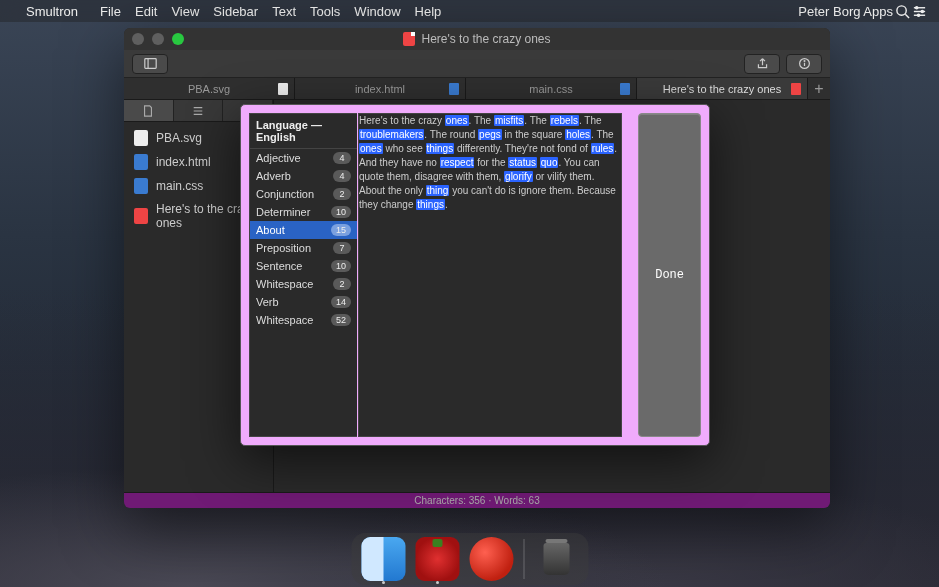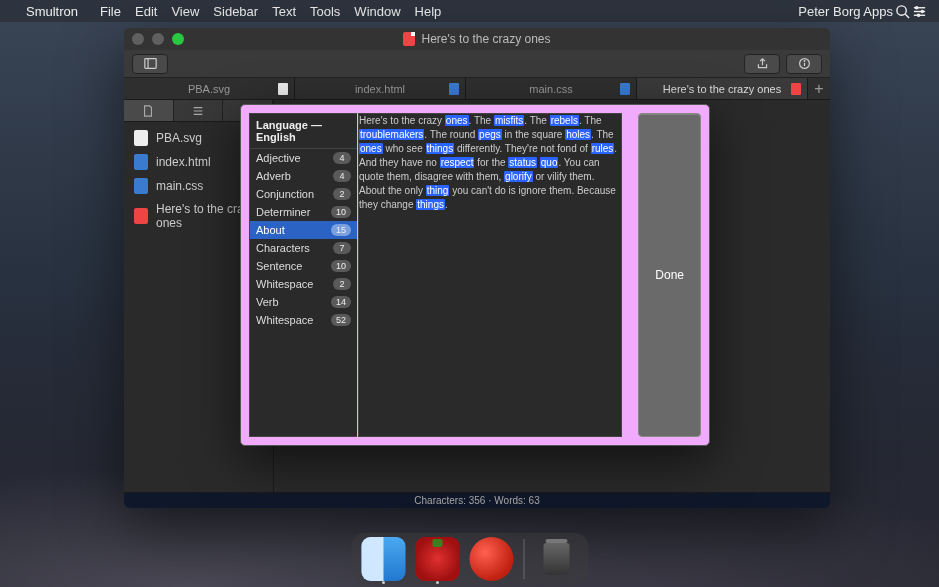--- a/index.html
+++ b/index.html
@@ -44,35 +44,35 @@
 .sbtool .sbt { flex:1; display:flex; align-items:center; justify-content:center; border-right:1px solid #222; }
 .sbtool .sbt.active { background:#4a4a4a; }
 .sbtool svg { width:12px; height:12px; stroke:#aaa; fill:none; stroke-width:1.3; }
 .sblist { padding:4px 0; }
 .sbitem { display:flex; align-items:center; padding:4px 10px; color:#ccc; font-size:12px; gap:8px; }
 .sbicon { width:14px; height:16px; border-radius:2px; flex-shrink:0; }
 
 .editor { flex:1; background:#2a2a2a; color:#bbb; font-family:Menlo,Monaco,monospace; font-size:11px; padding:2px 4px; position:relative; overflow:hidden; line-height:1.35; }
 .editor .bg-text { white-space:pre-wrap; word-break:break-all; }
 
-.statusbar { height:16px; background:#0f172a; border-top:1px solid #1a1a1a; color:#aaa; font-size:10px; display:flex; align-items:center; justify-content:center; }
+.statusbar { height:16px; background:#701a75; border-top:1px solid #1a1a1a; color:#aaa; font-size:10px; display:flex; align-items:center; justify-content:center; }
 
 
 .modal { position:absolute; left:240px; top:104px; width:470px; height:342px; background:#f0abfc; border:1px solid #555; border-radius:5px; box-shadow:0 15px 50px rgba(0,0,0,0.6); display:flex; flex-direction:row; z-index:10; }
 .modal-body { flex:1; display:flex; padding:8px; gap:1px; overflow:hidden; }
 .pos-list { width:108px; background:#2a2a2a; border:1px solid #444; border-right:none; }
 .pos-hdr { padding:5px 6px; color:#eee; font-size:11px; font-weight:600; border-bottom:1px solid #444; }
 .pos-item { display:flex; align-items:center; justify-content:space-between; padding:3px 6px; color:#ddd; font-size:11px; }
 .pos-item.sel { background:#2a63c4; color:#fff; }
 .badge { background:#5a5a5a; color:#eee; border-radius:8px; font-size:9px; padding:1px 5px; min-width:18px; text-align:center; }
 .pos-item.sel .badge { background:#7aa0e0; }
 .pos-text { flex:1; background:#2a2a2a; border:1px solid #444; padding:0; color:#ccc; font-family:Menlo,Monaco,monospace; font-size:10px; line-height:1.4; overflow:auto; }
 .hl { background:#2a63ff; color:#fff; padding:0 1px; border-radius:1px; }
 .modal-foot { padding:8px; display:flex; justify-content:flex-end; }
-.done { background:#6a6a6a; border:1px solid #888; border-radius:4px; color:#fff; font-size:12px; padding:2px 16px; cursor:pointer; box-shadow:inset 0 1px 0 rgba(255,255,255,0.15); }
+.done { background:#6a6a6a; border:1px solid #888; border-radius:4px; color:#fff; font-size:12px; padding:2px 16px; cursor:pointer; box-shadow:inset 0 1px 0 rgba(255,255,255,0.15);font-family:Liberation Mono, monospace; }
 
 
 .dock { position:absolute; bottom:2px; left:50%; transform:translateX(-50%); background:rgba(60,60,60,0.45); border-radius:14px; padding:4px 10px; display:flex; gap:10px; align-items:center; }
 .dockdiv { width:1px; height:40px; background:rgba(255,255,255,0.25); }
 .dicon { width:44px; height:44px; border-radius:9px; position:relative; }
 .dicon.finder { background:linear-gradient(180deg,#4aa8f0 0%,#2278d0 100%); }
 .dicon.finder::before{content:"";position:absolute;left:0;top:0;width:50%;height:100%;background:#d0e8ff;border-radius:9px 0 0 9px;}
 .dicon.straw { background:radial-gradient(circle at 50% 50%,#e03030 0%,#a01010 70%); }
 .dicon.straw::before{content:"";position:absolute;top:2px;left:50%;transform:translateX(-50%);width:10px;height:8px;background:#3a8020;border-radius:2px;}
 .dicon.tomato { background:radial-gradient(circle at 35% 35%,#ff6050 0%,#c02010 70%); border-radius:50%; }
@@ -231,21 +231,21 @@
           </div>
           <div class="pos-item">
             <span>Determiner</span>
             <span class="badge">10</span>
           </div>
           <div class="pos-item sel">
             <span>About</span>
             <span class="badge">15</span>
           </div>
           <div class="pos-item">
-            <span>Characters</span>
+            <span>Preposition</span>
             <span class="badge">7</span>
           </div>
           <div class="pos-item">
             <span>Sentence</span>
             <span class="badge">10</span>
           </div>
           <div class="pos-item">
             <span>Whitespace</span>
             <span class="badge">2</span>
           </div>

